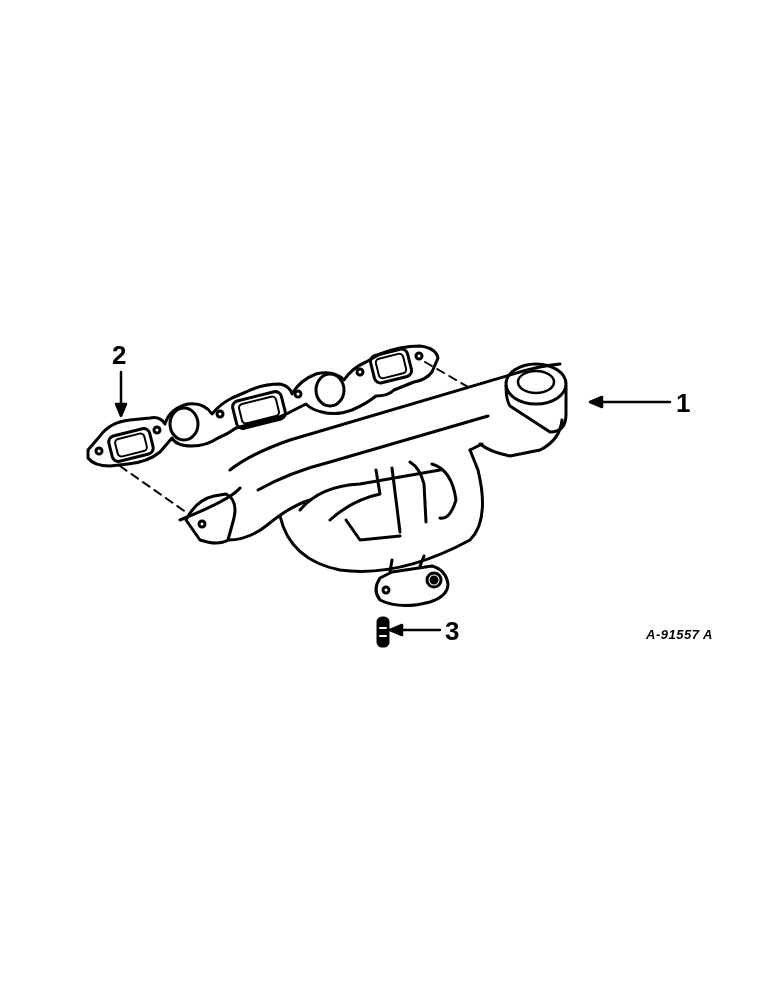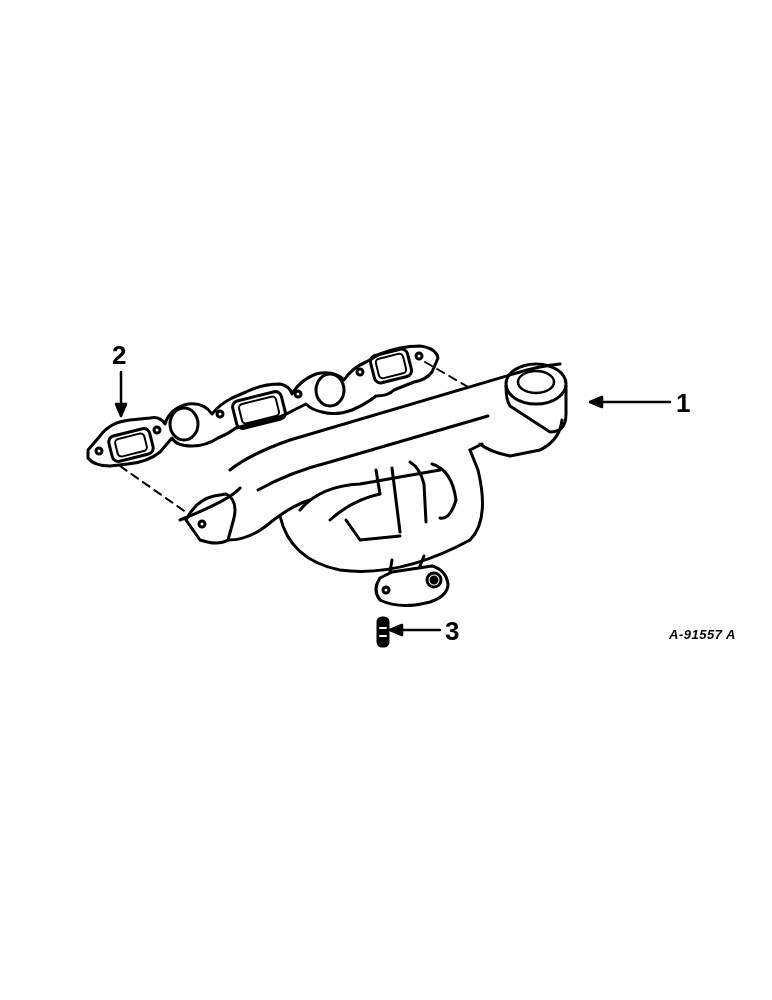--- a/index.html
+++ b/index.html
@@ -4,21 +4,21 @@
   <style>
     html, body { margin: 0; padding: 0; background: #ffffff; }
     body { width: 772px; height: 1000px; position: relative; overflow: hidden; font-family: "Liberation Sans", sans-serif; }
     .canvas { position: absolute; left: 0; top: 0; width: 772px; height: 1000px; }
     .callout {
       position: absolute; font-family: "Liberation Sans", sans-serif; font-weight: bold;
       font-size: 26px; color: #000; line-height: 1;
     }
     .ref-code {
       position: absolute; font-family: "Liberation Sans", sans-serif; font-weight: bold; font-style: italic;
-      font-size: 13px; color: #000; letter-spacing: 0.5px; margin-left: 23px;
+      font-size: 13px; color: #000; letter-spacing: 0.5px;
     }
   </style>
 </head>
 <body>
 
 <div class="canvas">
   <svg width="772" height="1000" viewBox="0 0 772 1000" xmlns="http://www.w3.org/2000/svg" fill="none" stroke="#000" stroke-linecap="round" stroke-linejoin="round">
 
     <g stroke-width="3">
 

